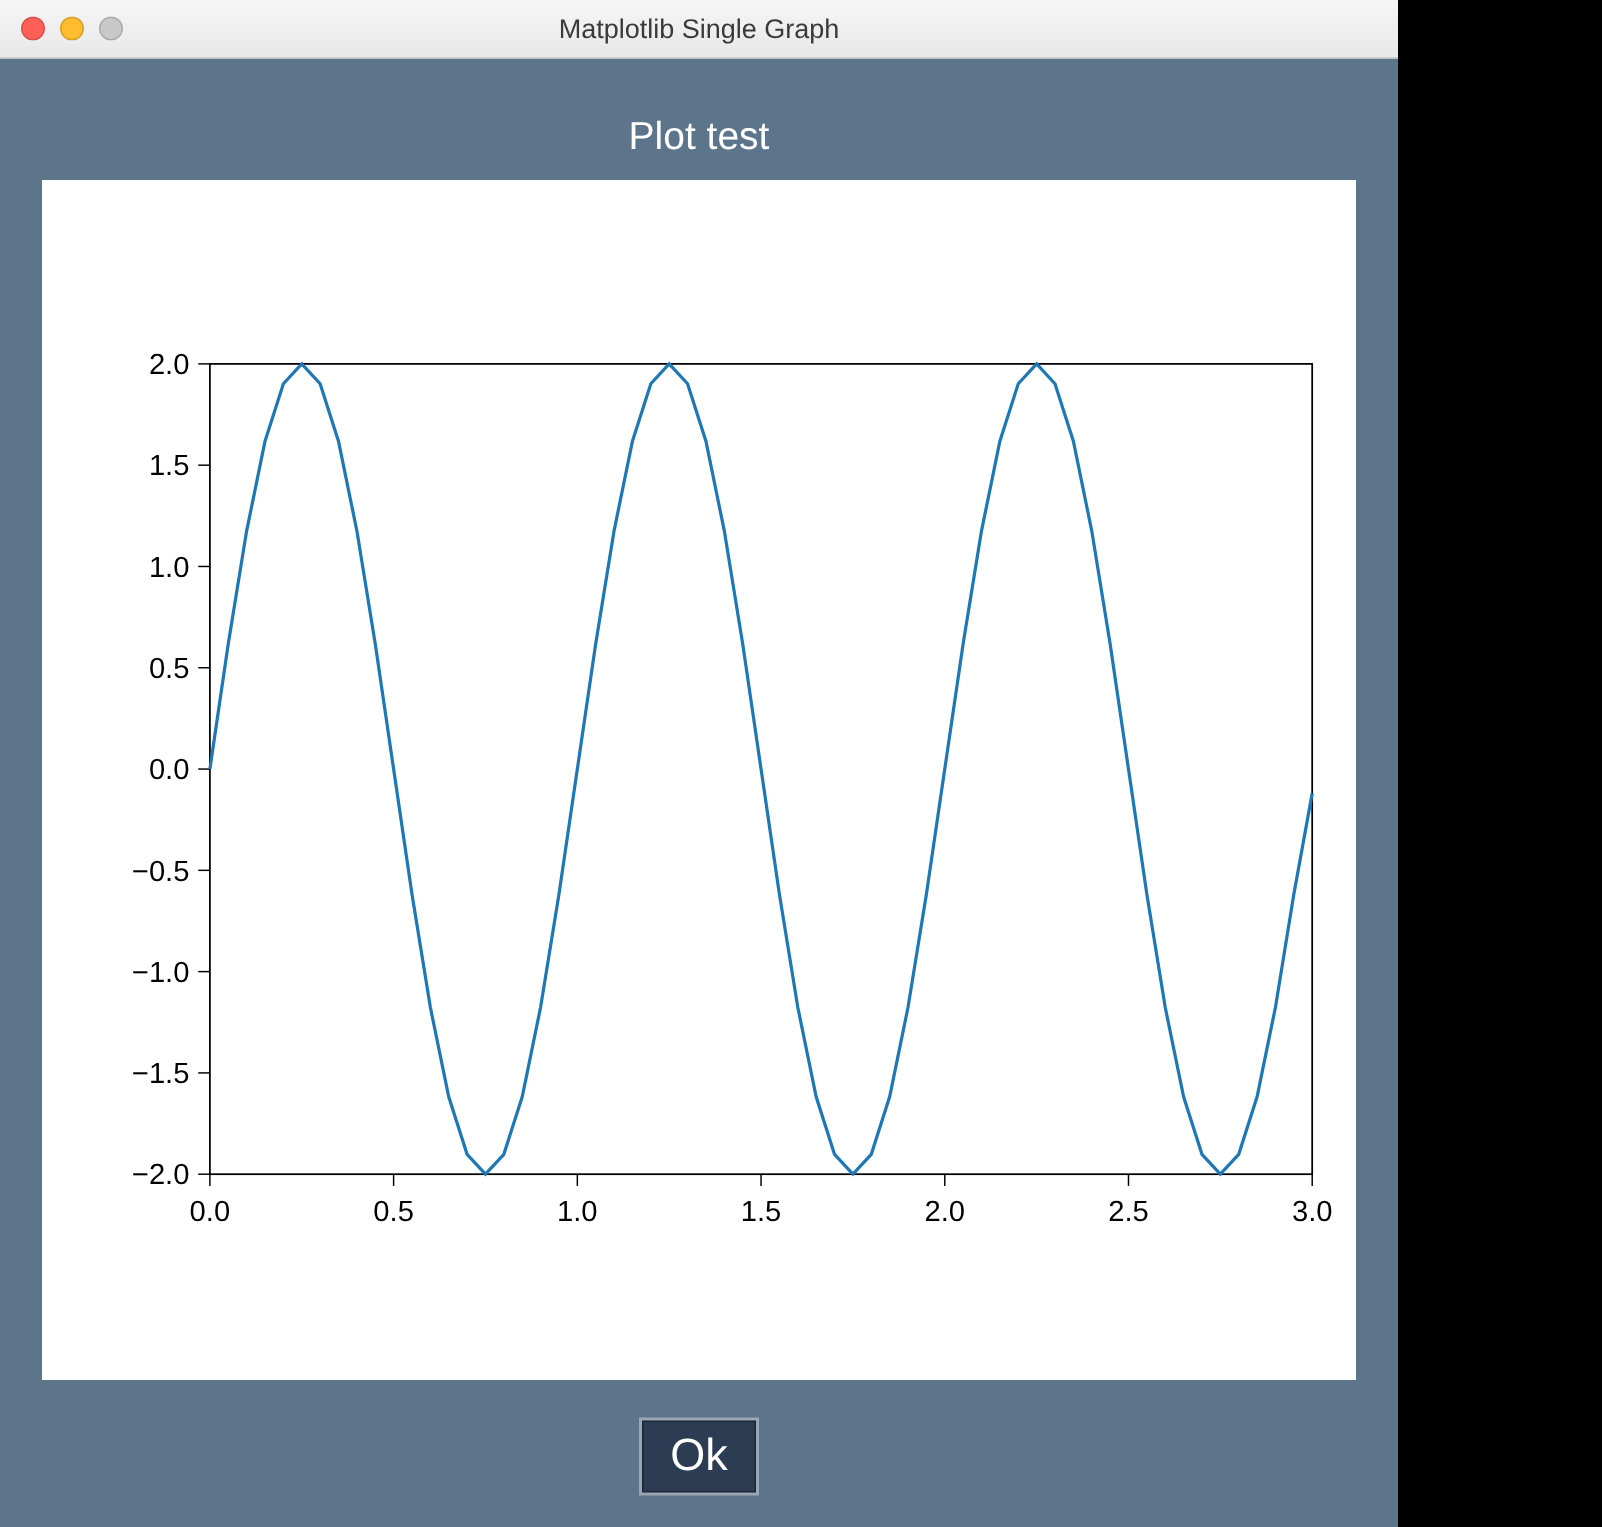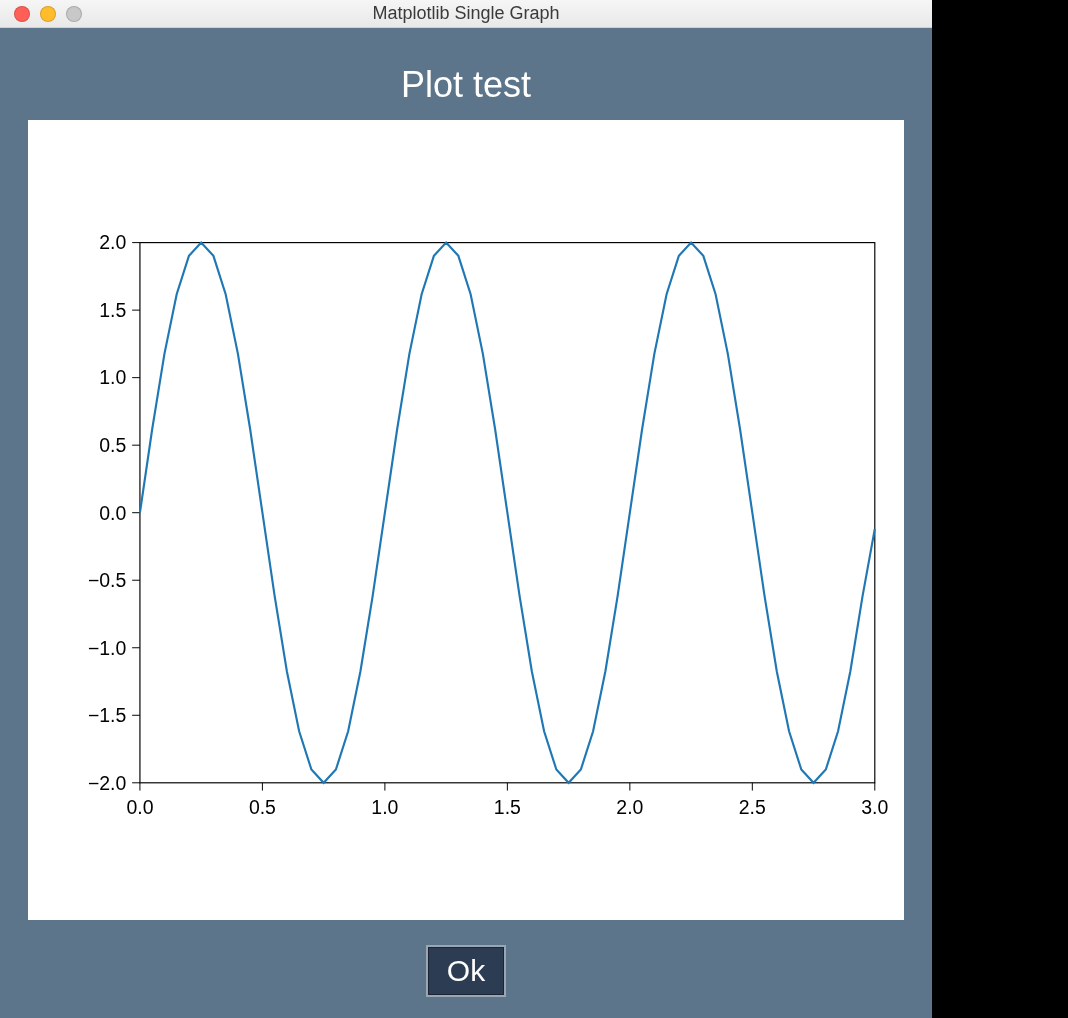--- a/index.html
+++ b/index.html
@@ -49,21 +49,21 @@
     .content {
       flex: 1;
       background: #5d758a;
       display: flex;
       flex-direction: column;
       align-items: center;
       padding: 16px 28px 22px 28px;
     }
     .plot-title {
       color: #fff;
-      font-size: 36px;
+      font-size: 26px;
       font-weight: 400;
       margin-bottom: 14px;
       margin-top: 20px;
     }
     .plot-panel {
       background: #fff;
       width: 100%;
       height: 800px;
       display: flex;
       align-items: center;

